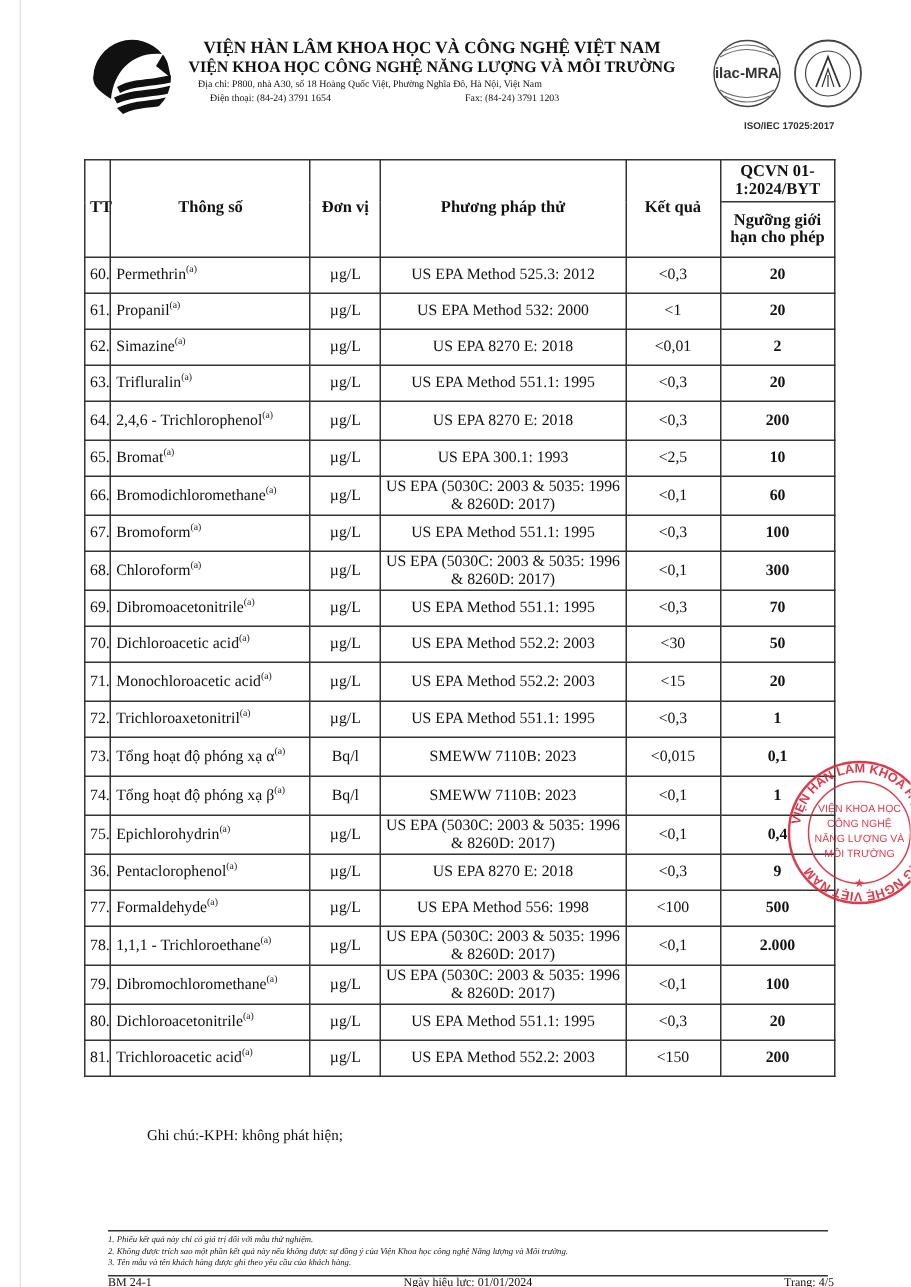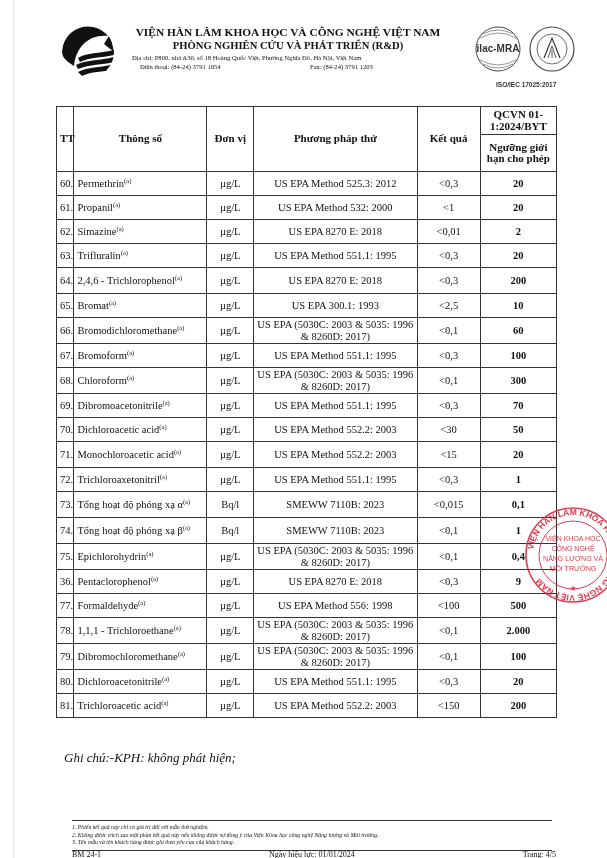--- a/index.html
+++ b/index.html
@@ -30,21 +30,21 @@
   td.tt { text-align:left; padding-left:2px; }
   td.name { font-size:9.6px; }
   td.unit, td.method, td.res { text-align:center; }
   td.lim { text-align:center; font-weight:bold; }
   sup { font-size:6.5px; vertical-align:super; line-height:0; }
   th.lim-top { height:27px; font-size:10.5px; line-height:12px; }
   th.lim-bot { height:36px; font-size:10.5px; line-height:12px; }
   tr.r1 { height:24px;margin-top:33px; }
   tr.r2 { height:26px; }
 
-  .notes { position:absolute; left:64px; top:750px; width:500px; font-style:italic; font-size:13px; line-height:16px; }
+  .notes { position:absolute; left:98px; top:750px; width:500px; font-size:10px; line-height:16px; }
   .notes .n2 { padding-left:28px; }
   .notes b { font-weight:bold; }
   .foot-line { position:absolute; left:72px; top:820px; width:480px; height:1px; background:#333; }
   .foot-notes { position:absolute; left:72px; top:824px; width:500px; font-style:italic; font-size:5.8px; line-height:7.5px; }
   .foot-line2 { position:absolute; left:72px; top:850px; width:480px; height:1px; background:#333; }
   .foot-bar { position:absolute; left:72px; top:850px; width:484px; font-size:8px; line-height:10px; display:flex; justify-content:space-between; }
 
   .stamp { position:absolute; left:523px; top:505px; width:100px; height:100px; opacity:0.9; pointer-events:none; }
 </style>
 </head>
@@ -63,21 +63,21 @@
       <path d="M2,28 A26,26 0 0 1 48,12 C30,10 16,22 14,42 C8,38 2,34 2,28 Z" fill="#111"></path>
       <path d="M44,20 L50,10 L54,28 Z" fill="#111"></path>
       <path d="M18,34 C28,28 38,30 54,26 L54,31 C40,34 30,33 20,38 Z" fill="#111"></path>
       <path d="M16,41 C28,35 40,37 54,33 L54,38 C42,41 30,40 18,45 Z" fill="#111"></path>
       <path d="M18,48 C30,42 42,44 54,40 L54,46 C42,48 32,47 22,52 Z" fill="#111"></path>
     </g>
   </svg>
 
   <div class="hdr-text">
     <div class="hdr-l1">VIỆN HÀN LÂM KHOA HỌC VÀ CÔNG NGHỆ VIỆT NAM</div>
-    <div class="hdr-l3">PHÒNG NGHIÊN CỨU VÀ PHÁT TRIỂN (R&amp;D)</div>
+    <div class="hdr-l2">VIỆN KHOA HỌC CÔNG NGHỆ NĂNG LƯỢNG VÀ MÔI TRƯỜNG</div>
     <div class="hdr-addr">
       <div>Địa chỉ: P800, nhà A30, số 18 Hoàng Quốc Việt, Phường Nghĩa Đô, Hà Nội, Việt Nam</div>
       <div class="row2">
         <span class="phone">Điện thoại: (84-24) 3791 1654</span>
         <span>Fax: (84-24) 3791 1203</span>
       </div>
     </div>
   </div>
 
   <svg class="acc-logos" viewBox="0 0 130 50">

